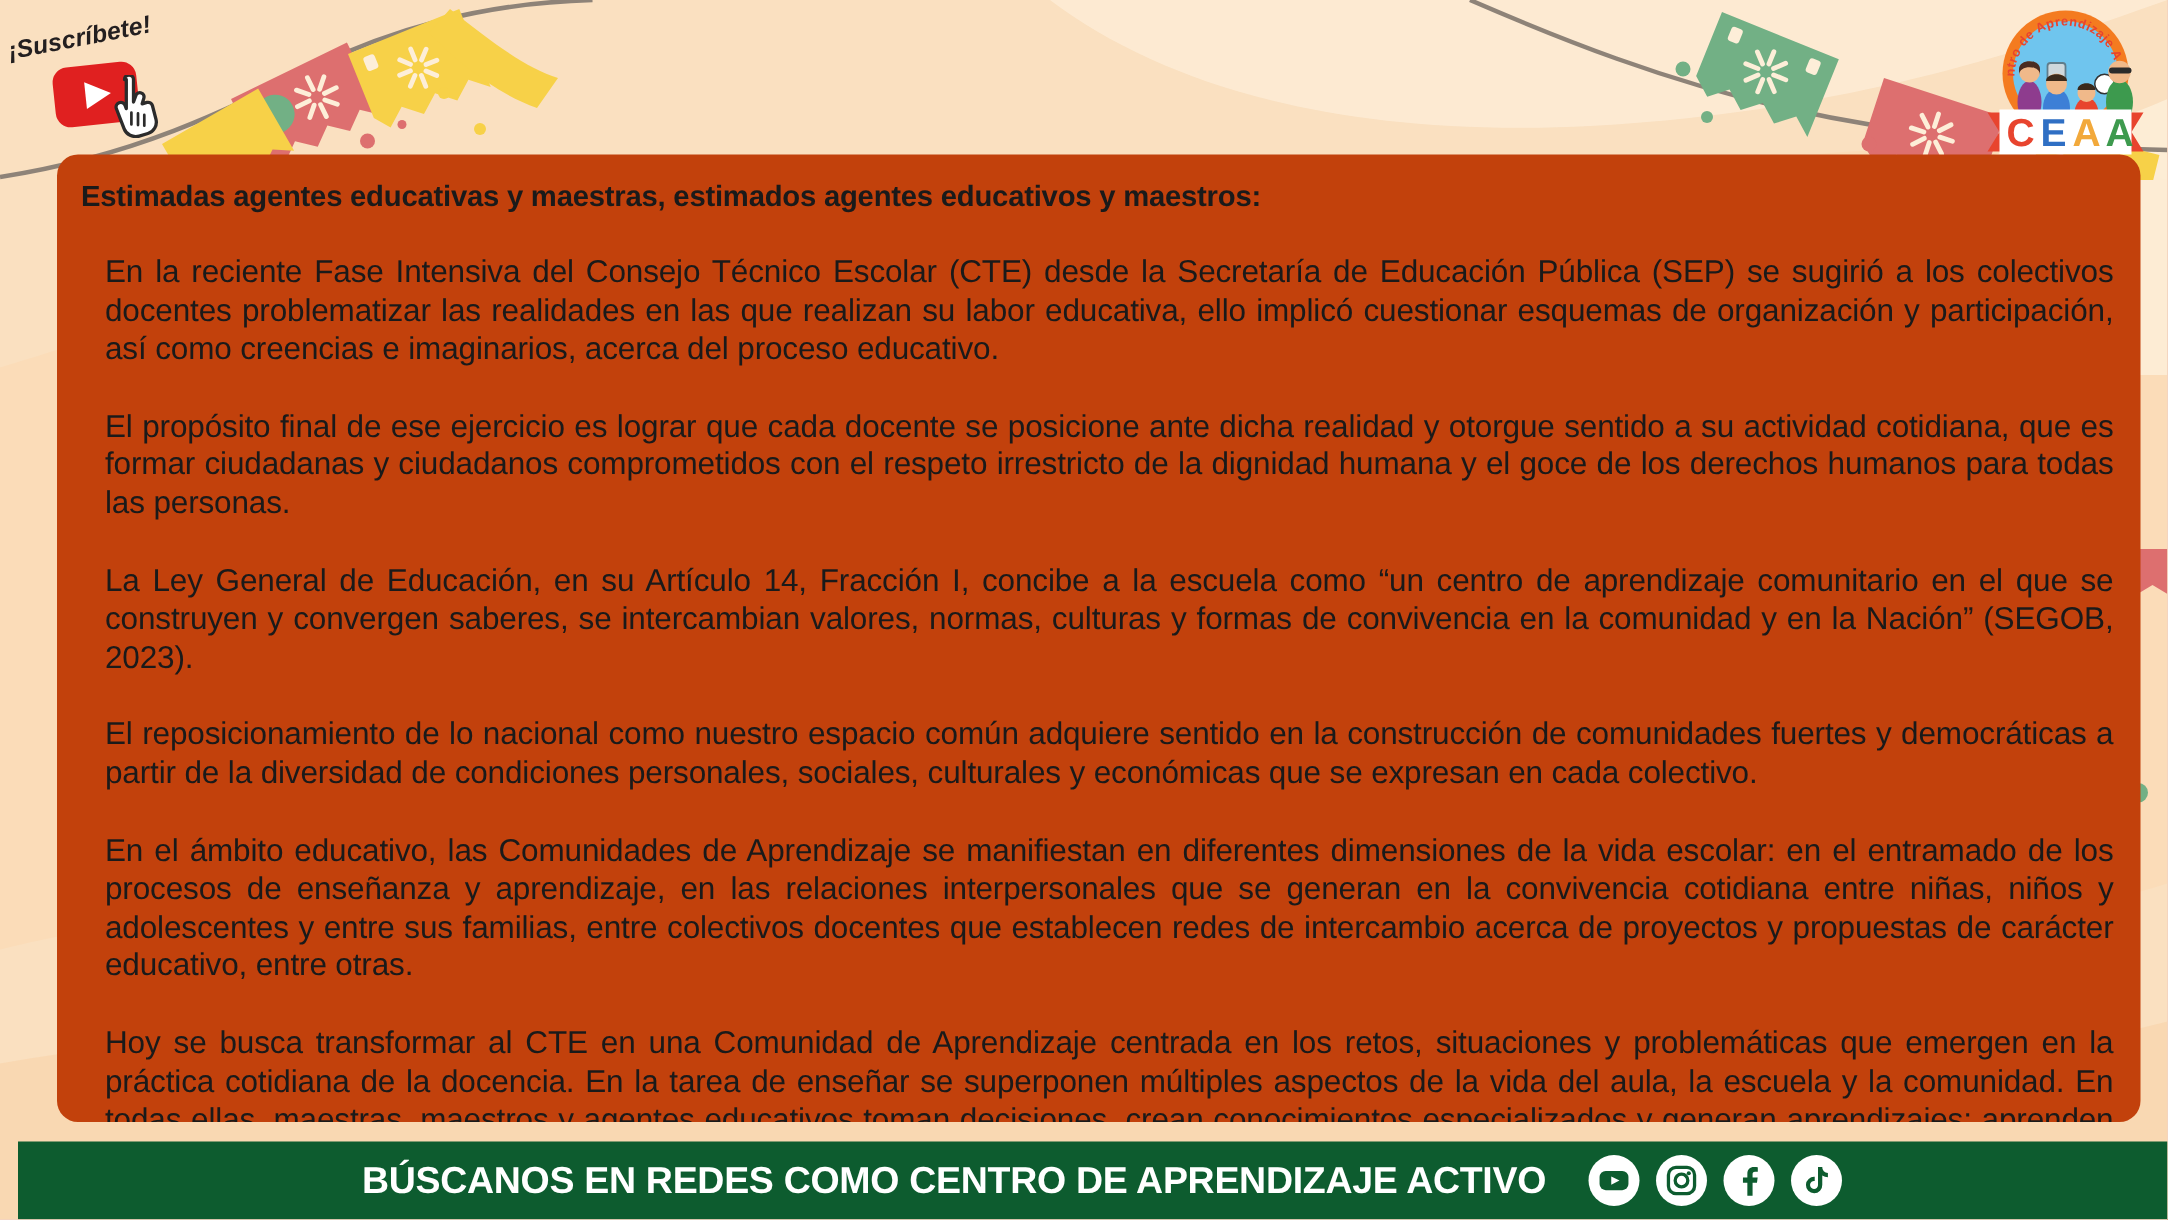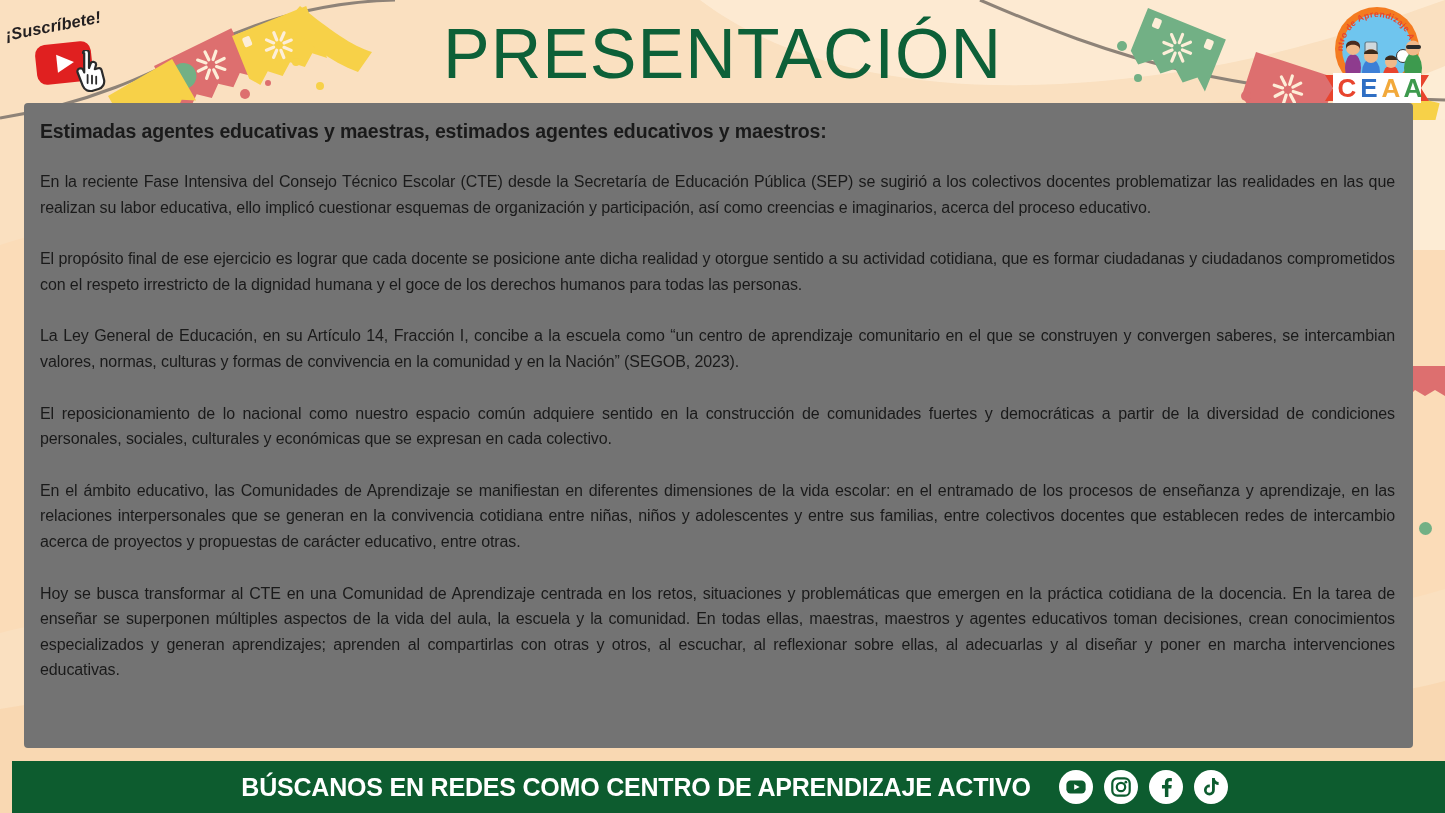--- a/index.html
+++ b/index.html
@@ -113,49 +113,49 @@
     font-weight: normal;
     letter-spacing: 1px;
     color: #0d6038;
     line-height: 92px;
     font-family: "Liberation Sans", sans-serif;
   }
 
   
   .card {
     position: absolute;
-    left: 24px;
+    left: 38px;
     top: 103px;
     width: 1389px;
     height: 645px;
-    background: #737373;
-    border-radius: 4px;
+    background: #c2410c;
+    border-radius: 14px;
     box-sizing: border-box;
     padding: 14px 18px 10px 16px;
     overflow: hidden;
   }
   .card-inner {
     position: relative;
     width: 100%;
     height: 100%;
   }
 
   .lead {
     font-size: 19.5px;
     font-weight: bold;
     color: #1a1a1a;
     margin: 3px 0 0 0;
     letter-spacing: -0.15px;
   }
 
   .para {
-    font-size: 16px;
+    font-size: 21px;
     color: #1a1a1a;
     text-align: justify;
-    margin: 26px 0 0 0;
+    margin: 26px 0 0 16px;
     line-height: 25.6px;
     letter-spacing: -0.1px;
   }
 
   
   .footer {
     position: absolute;
     left: 12px;
     bottom: 0;
     width: 1445px;
@@ -329,21 +329,20 @@
     <path d="M8 73 H112 L104 86 L112 99 H8 L16 86 Z" fill="#e8442e"></path>
     <path d="M16 71 H104 V101 H16 Z" fill="#ffffff"></path>
     <g font-size="26" font-weight="bold" text-anchor="middle" font-family="'Liberation Sans', sans-serif">
       <text x="30" y="95" fill="#e8442e">C</text>
       <text x="52" y="95" fill="#2f6fc4">E</text>
       <text x="74" y="95" fill="#f2a93b">A</text>
       <text x="96" y="95" fill="#3d9a4e">A</text>
     </g>
   </svg>
 
-  <div class="slide-title">PRESENTACIÓN</div>
 
   <div class="card">
     <div class="card-inner">
       <p class="lead">Estimadas agentes educativas y maestras, estimados agentes educativos y maestros:</p>
       <p class="para">En la reciente Fase Intensiva del Consejo Técnico Escolar (CTE) desde la Secretaría de Educación Pública (SEP) se sugirió a los colectivos docentes problematizar las realidades en las que realizan su labor educativa, ello implicó cuestionar esquemas de organización y participación, así como creencias e imaginarios, acerca del proceso educativo.</p>
       <p class="para">El propósito final de ese ejercicio es lograr que cada docente se posicione ante dicha realidad y otorgue sentido a su actividad cotidiana, que es formar ciudadanas y ciudadanos comprometidos con el respeto irrestricto de la dignidad humana y el goce de los derechos humanos para todas las personas.</p>
       <p class="para">La Ley General de Educación, en su Artículo 14, Fracción I, concibe a la escuela como “un centro de aprendizaje comunitario en el que se construyen y convergen saberes, se intercambian valores, normas, culturas y formas de convivencia en la comunidad y en la Nación” (SEGOB, 2023).</p>
       <p class="para">El reposicionamiento de lo nacional como nuestro espacio común adquiere sentido en la construcción de comunidades fuertes y democráticas a partir de la diversidad de condiciones personales, sociales, culturales y económicas que se expresan en cada colectivo.</p>
       <p class="para">En el ámbito educativo, las Comunidades de Aprendizaje se manifiestan en diferentes dimensiones de la vida escolar: en el entramado de los procesos de enseñanza y aprendizaje, en las relaciones interpersonales que se generan en la convivencia cotidiana entre niñas, niños y adolescentes y entre sus familias, entre colectivos docentes que establecen redes de intercambio acerca de proyectos y propuestas de carácter educativo, entre otras.</p>
       <p class="para">Hoy se busca transformar al CTE en una Comunidad de Aprendizaje centrada en los retos, situaciones y problemáticas que emergen en la práctica cotidiana de la docencia. En la tarea de enseñar se superponen múltiples aspectos de la vida del aula, la escuela y la comunidad. En todas ellas, maestras, maestros y agentes educativos toman decisiones, crean conocimientos especializados y generan aprendizajes; aprenden al compartirlas con otras y otros, al escuchar, al reflexionar sobre ellas, al adecuarlas y al diseñar y poner en marcha intervenciones educativas.</p>

